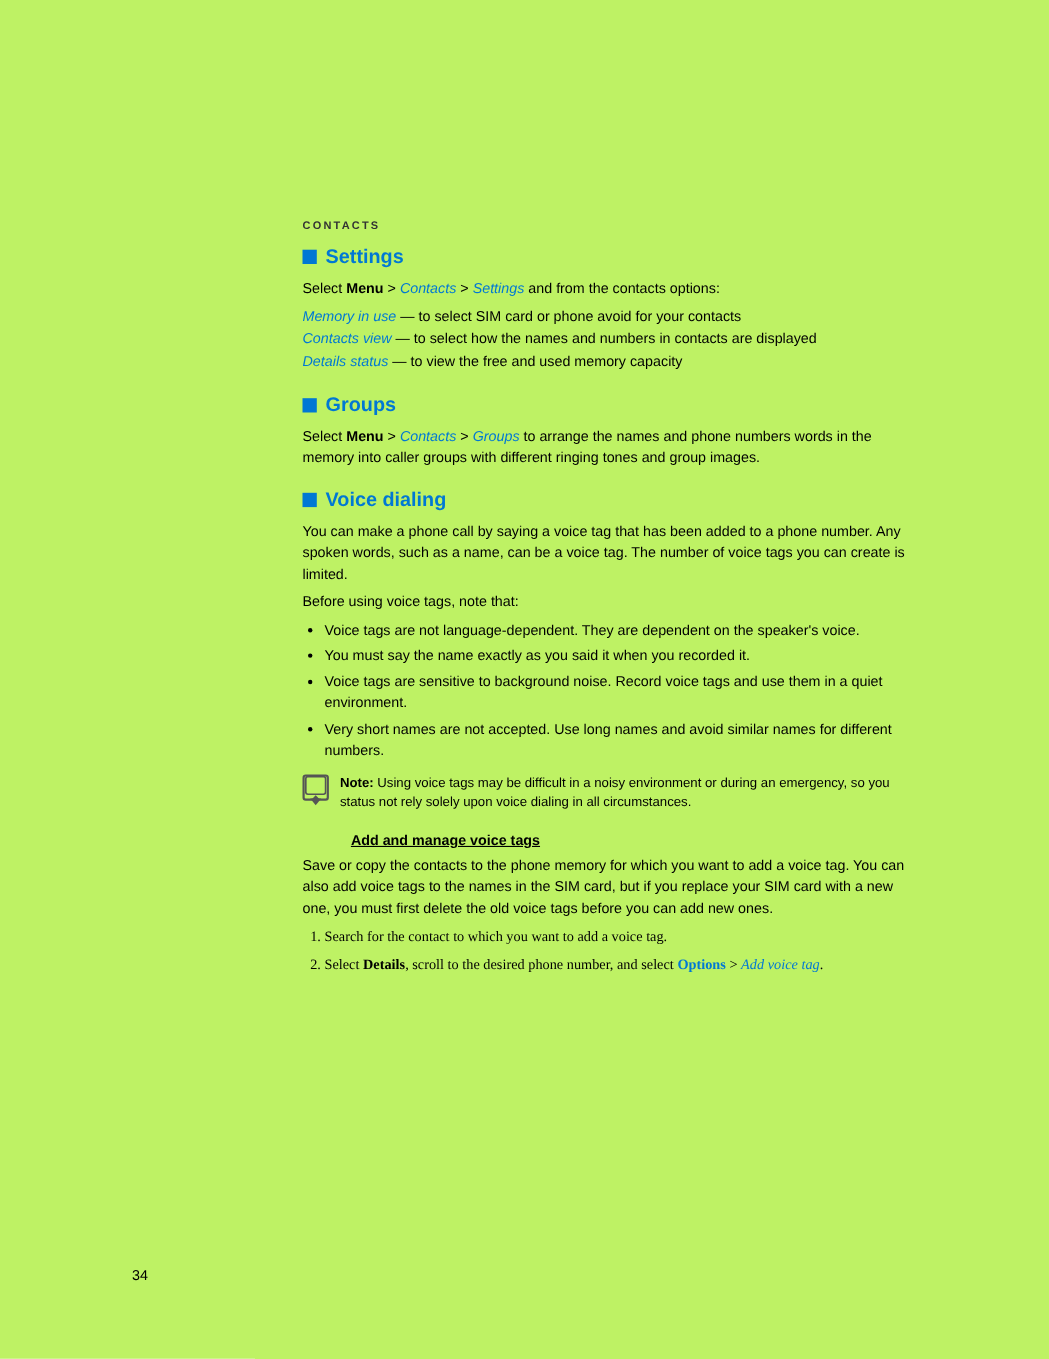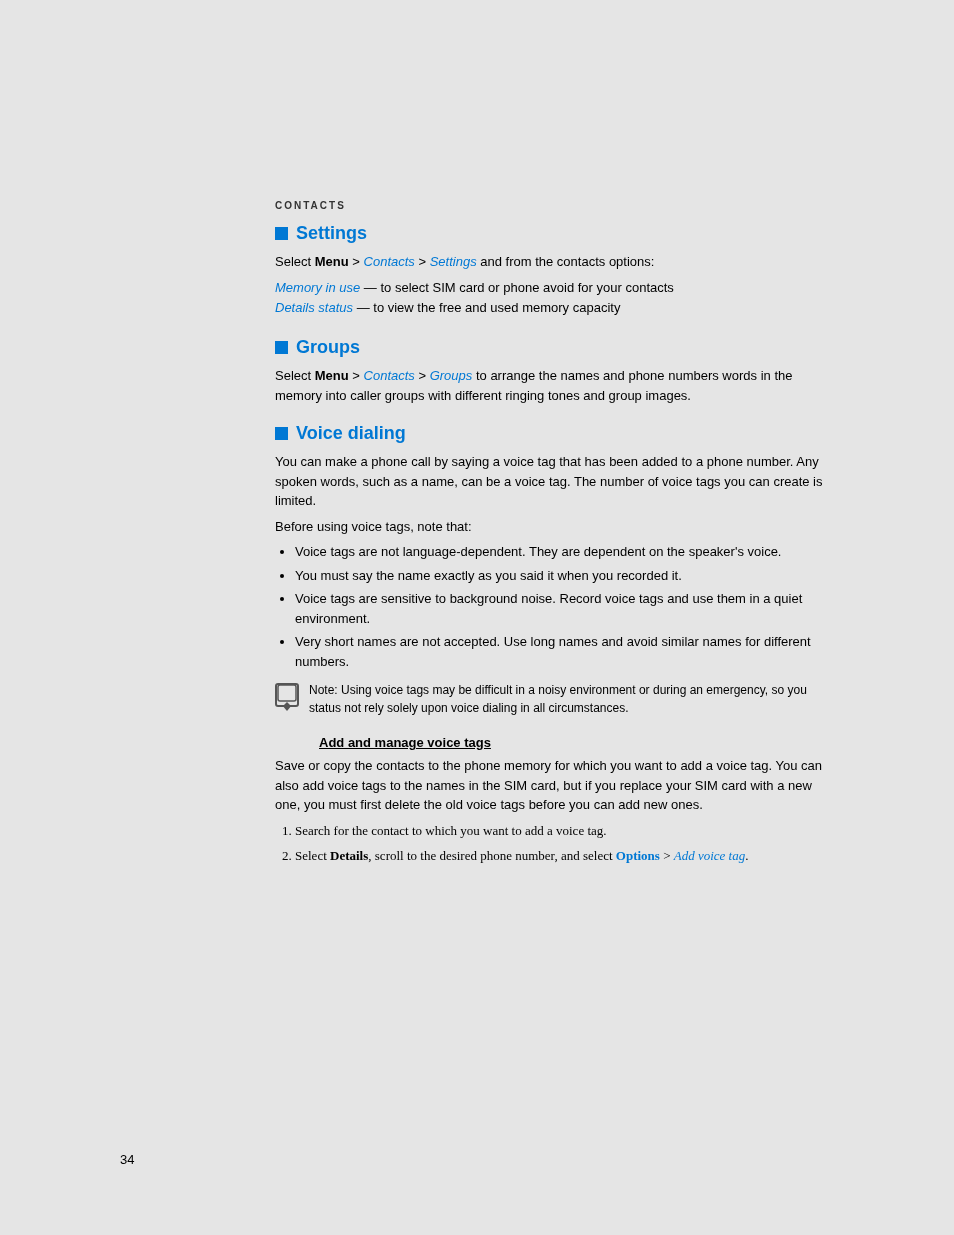--- a/index.html
+++ b/index.html
@@ -14,21 +14,21 @@
       background: #ffffff;
       font-family: Arial, Helvetica, sans-serif;
       font-size: 13px;
       color: #000000;
       position: relative;
     }
 
     .page-container {
       width: 954px;
       min-height: 1235px;
-      background: #e5e5e5;
+      background: #bef264;
       padding: 0;
       position: relative;
     }
 
     .content-area {
       margin: 0 auto;
       padding: 200px 120px 80px 275px;
       max-width: 954px;
     }
 
@@ -146,21 +146,21 @@
       border-top: 6px solid #555555;
     }
 
     .note-text {
       font-size: 12px;
       line-height: 1.5;
       color: #000000;
     }
 
     .note-bold {
-      font-weight: normal;
+      font-weight: bold;
     }
 
     .ordered-list {
       margin-left: 20px;
       margin-bottom: 8px;
     }
 
     .ordered-list li {
       font-size: 13px;
       line-height: 1.5;
@@ -200,20 +200,23 @@
         <span class="section-title">Settings</span>
       </div>
 
       <p class="body-text">
         <span>Select </span><span class="bold-text">Menu</span><span> &gt; </span><span class="link-text">Contacts</span><span> &gt; </span><span class="link-text">Settings</span><span> and from the contacts options:</span>
       </p>
 
       <div class="settings-options">
         <div class="option-line">
           <span class="link-text">Memory in use</span><span> — to select SIM card or phone avoid for your contacts</span>
+        </div>
+        <div class="option-line">
+          <span class="link-text">Contacts view</span><span> — to select how the names and numbers in contacts are displayed</span>
         </div>
         <div class="option-line">
           <span class="link-text">Details status</span><span> — to view the free and used memory capacity</span>
         </div>
       </div>
     </div>
 
     <div class="section-block">
       <div class="section-heading">
         <div class="blue-square"></div>

